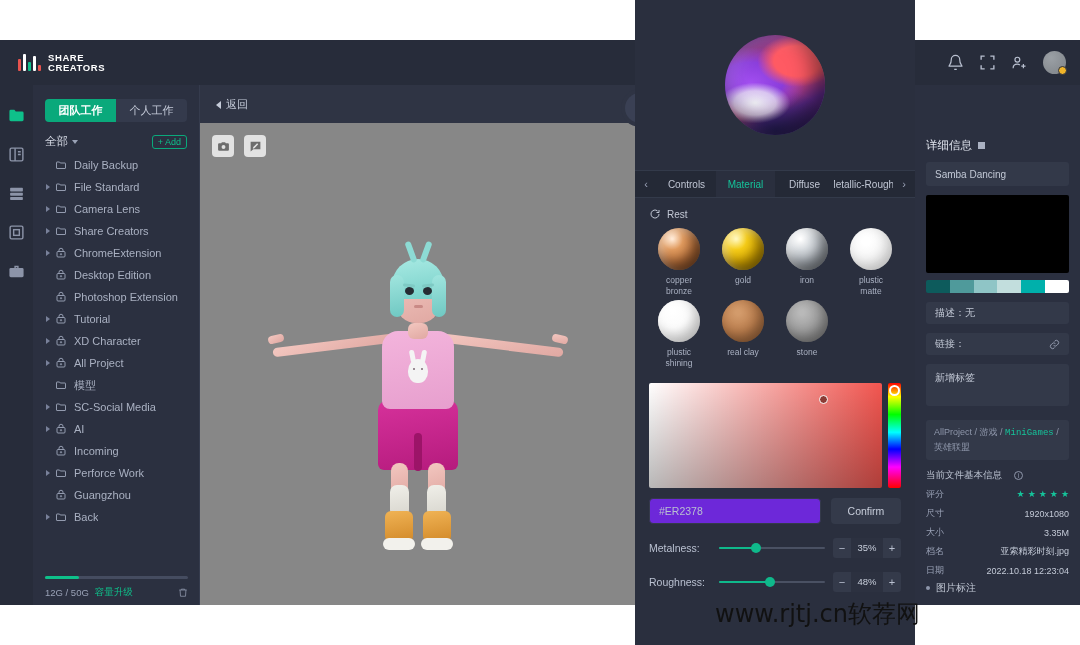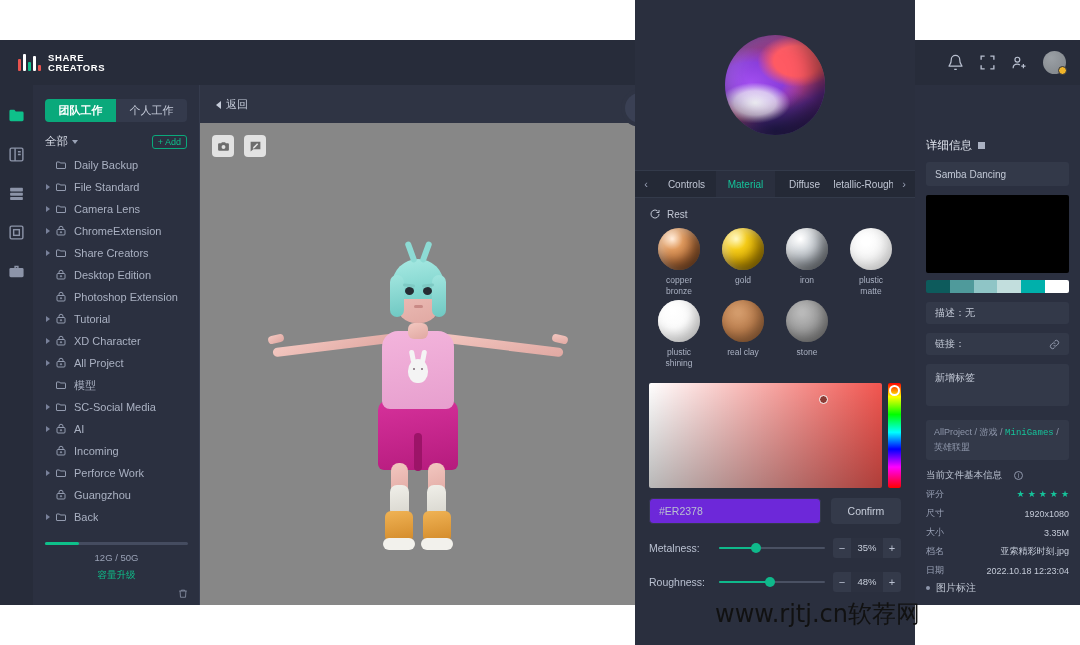--- a/index.html
+++ b/index.html
@@ -104,21 +104,21 @@
     border-top:3px solid transparent; border-bottom:3px solid transparent;
     border-left:4px solid #79819a;
   }
   .tree-item .ficon { width: 12px; height: 12px; margin-right: 7px; color:#99a1b5; flex:none; }
   .tree-item .ficon svg { width:12px;height:12px;display:block; }
   .tree-item .tlabel { white-space:nowrap; overflow:hidden; text-overflow:ellipsis; }
 
   .storage { position:absolute; left:0; bottom: 6px; width: 167px; padding: 0 12px; }
   .storage-bar { height: 3px; border-radius: 2px; background:#454c60; position:relative; }
   .storage-bar i { position:absolute; left:0; top:0; height:3px; width: 10px; border-radius:2px; background:#0ec08a; }
-  .storage-row { display:flex; align-items:center; margin-top: 7px; font-size: 9.5px; color:#9aa2b6; gap:6px;flex-direction:column; }
+  .storage-row { display:flex; align-items:center; margin-top: 7px; font-size: 9.5px; color:#9aa2b6; gap:6px; }
   .storage-row .up { color:#0ec08a; cursor:pointer; }
   .storage-row .trash { margin-left:auto; width:10px;height:11px; color:#8a92a6; }
   .storage-row .trash svg { width:10px;height:11px;display:block; }
 
   
   .viewer {
     position:absolute; left: 200px; top: 45px; width: 880px; height: 520px;
     background: #2f3444;
   }
   .viewer-top {
@@ -429,35 +429,35 @@
               <svg viewBox="0 0 24 24" fill="none" stroke="currentColor" stroke-width="1.9">
                 <path d="M3 7a1 1 0 011-1h5l1.6 2H20a1 1 0 011 1v9a1 1 0 01-1 1H4a1 1 0 01-1-1z"></path>
               </svg>
             </span>
             <span class="tlabel">Camera Lens</span>
           </div>
           <div class="tree-item">
             <span class="twisty"></span>
             <span class="ficon">
               <svg viewBox="0 0 24 24" fill="none" stroke="currentColor" stroke-width="1.9">
+                <path d="M3 7a1 1 0 011-1h5l1.6 2H20a1 1 0 011 1v9a1 1 0 01-1 1H4a1 1 0 01-1-1z"></path>
+              </svg>
+            </span>
+            <span class="tlabel">Share Creators</span>
+          </div>
+          <div class="tree-item">
+            <span class="twisty"></span>
+            <span class="ficon">
+              <svg viewBox="0 0 24 24" fill="none" stroke="currentColor" stroke-width="1.9">
                 <rect x="4" y="9" width="16" height="11" rx="2"></rect>
                 <path d="M8 9V6.5a4 4 0 018 0V9"></path>
                 <circle cx="12" cy="14.5" r="1.3"></circle>
               </svg>
             </span>
             <span class="tlabel">ChromeExtension</span>
-          </div>
-          <div class="tree-item">
-            <span class="twisty"></span>
-            <span class="ficon">
-              <svg viewBox="0 0 24 24" fill="none" stroke="currentColor" stroke-width="1.9">
-                <path d="M3 7a1 1 0 011-1h5l1.6 2H20a1 1 0 011 1v9a1 1 0 01-1 1H4a1 1 0 01-1-1z"></path>
-              </svg>
-            </span>
-            <span class="tlabel">Share Creators</span>
           </div>
           <div class="tree-item">
             <span class="ficon">
               <svg viewBox="0 0 24 24" fill="none" stroke="currentColor" stroke-width="1.9">
                 <rect x="4" y="9" width="16" height="11" rx="2"></rect>
                 <path d="M8 9V6.5a4 4 0 018 0V9"></path>
                 <circle cx="12" cy="14.5" r="1.3"></circle>
               </svg>
             </span>
             <span class="tlabel">Desktop Edition</span>

